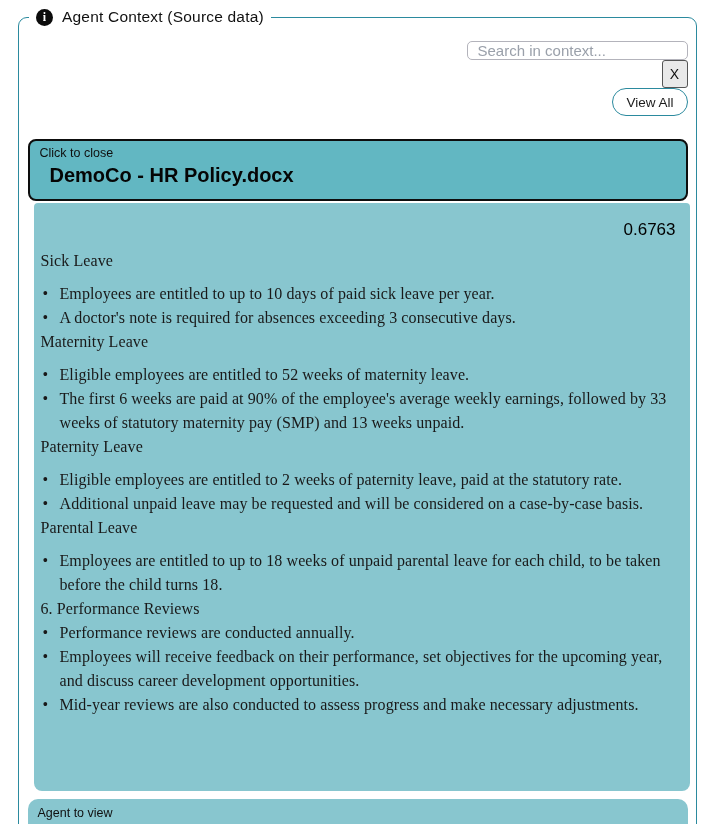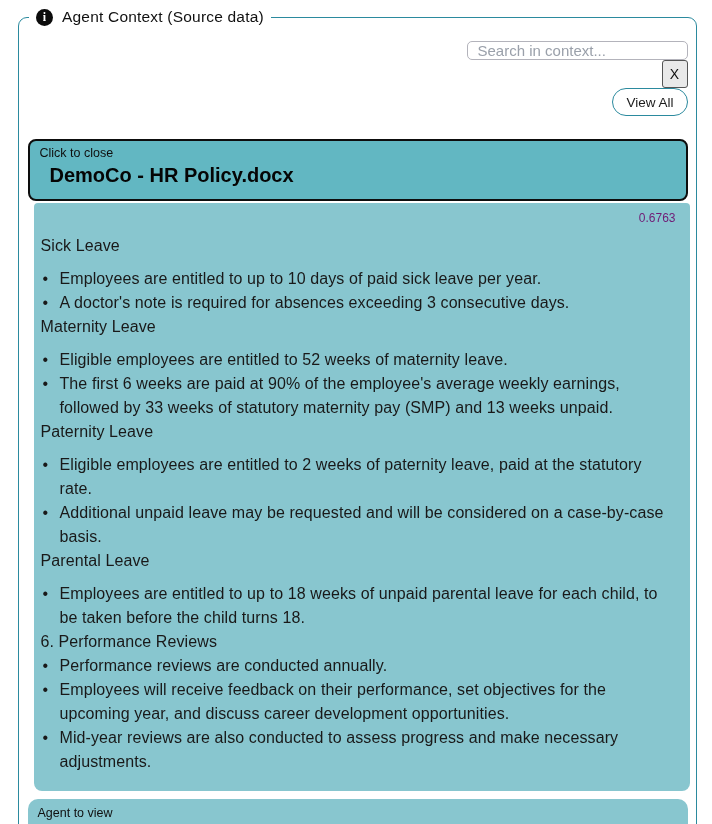--- a/index.html
+++ b/index.html
@@ -73,22 +73,22 @@
   .card-hint{font-size:12.5px;color:#0f0f0f;}
   .card-title{font-size:20px;font-weight:bold;color:#050505;margin:4px 0 0 10px;}
   
   .chunk-panel{
     margin:2px 0 0 6px;width:656px;
     background:var(--chunk);
     border-radius:4px 4px 8px 8px;
     padding:6px 14px 16px 7px;
     min-height:588px;
   }
-  .chunk-score{text-align:right;font-size:12px;color:#701a75;margin-top:2px;}
-  .chunk-content{margin-top:9px;font-size:16px;line-height:24px;color:#191919;letter-spacing:.1px;}
+  .chunk-score{text-align:right;font-size:17px;color:#000000;margin-top:11px;}
+  .chunk-content{margin-top:9px;font-size:16px;line-height:24px;color:#191919;letter-spacing:.1px;font-family:Liberation Serif, serif;}
   .chunk-content p.sec-heading{margin:0;}
   .chunk-content ul{margin:9px 0 0 0;padding:0;list-style:none;}
   .chunk-content .section:last-child ul{margin-top:0;}
   .chunk-content li{position:relative;padding-left:19px;}
   .chunk-content li::before{content:"\2022";position:absolute;left:2px;}
   
   .source-card-closed{
     margin-top:8px;
     background:var(--card-closed);
     border-radius:10px;

